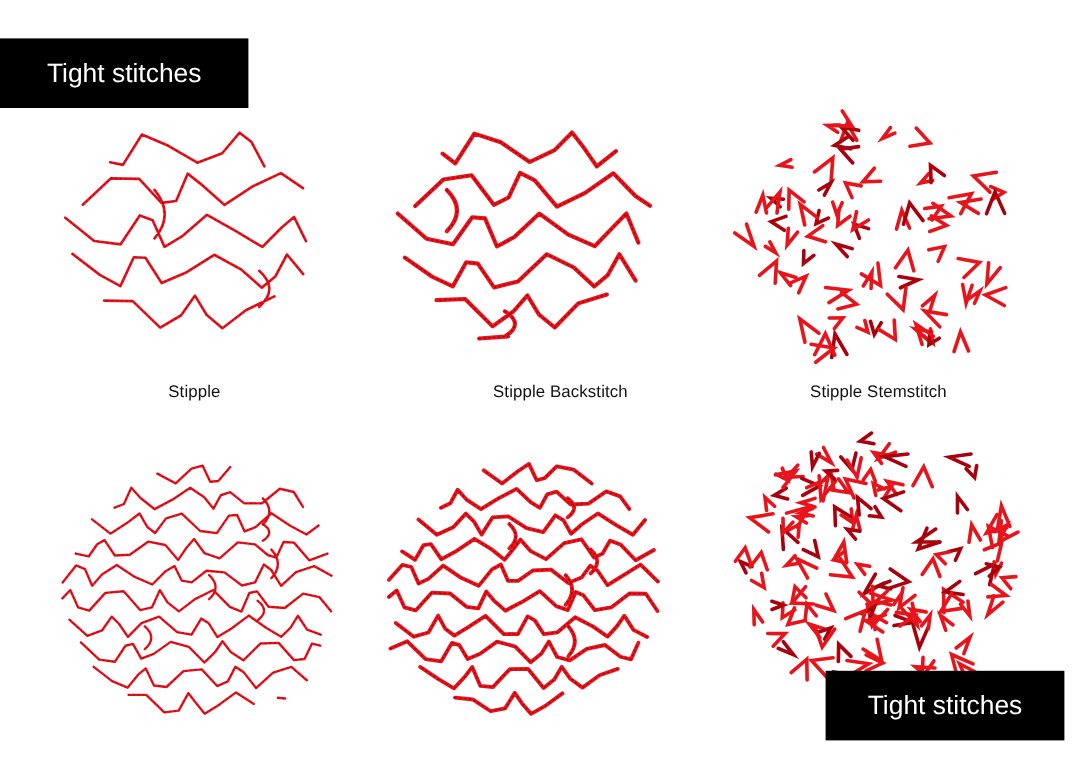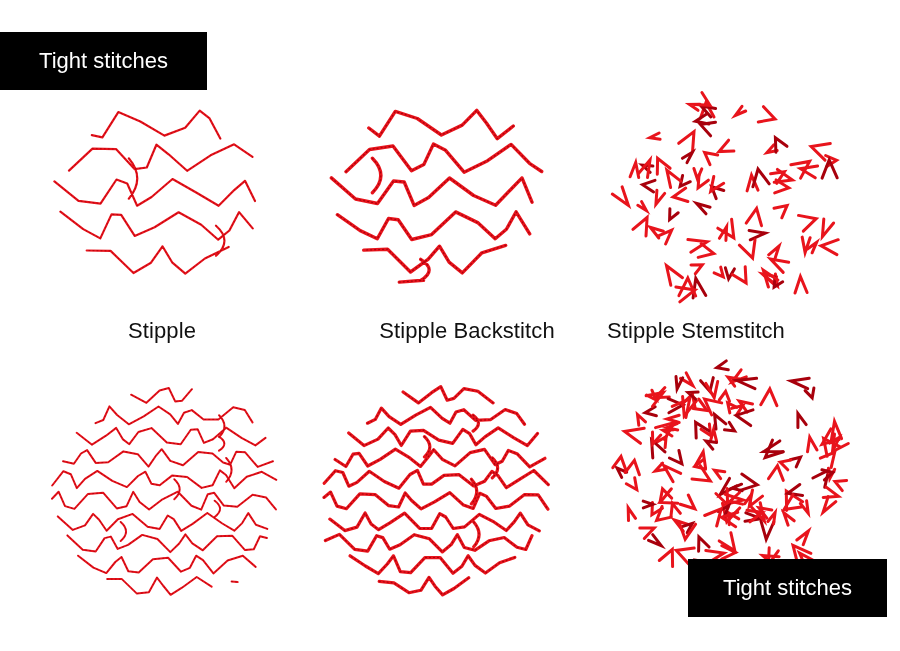--- a/index.html
+++ b/index.html
@@ -1,20 +1,20 @@
 <!DOCTYPE html>
 <html><head>
   <meta charset="utf-8">
   <style>
     html, body { margin: 0; padding: 0; background: #ffffff; }
     body { width: 900px; height: 651px; position: relative; overflow: hidden;
            font-family: "Liberation Sans", sans-serif; }
     .swatch { position: absolute; }
     .swatch svg { display: block; overflow: visible; }
-    .caption { position: absolute; top: 318px; font-size: 22px; color: #111;
+    .caption { position: absolute; top: 318px; font-size: 14px; color: #111;
                text-align: center; white-space: nowrap; transform: translateX(-50%);
                letter-spacing: 0.1px; }
     .tag { position: absolute; background: #000; color: #fff; font-size: 22px;
            display: flex; align-items: center; justify-content: center; z-index: 5; }
     .tag-open { left: 0; top: 32px; width: 207px; height: 58px; }
     .tag-tight { left: 688px; top: 559px; width: 199px; height: 58px; }
   </style>
 </head>
 <body>
 
@@ -252,17 +252,17 @@
           <polyline points="20.0,51.8 32.3,42.4 17.0,40.3" fill="none" stroke="#e8141c" stroke-width="3" stroke-linecap="round" stroke-linejoin="miter"></polyline>
           <polyline points="42.5,-29.9 35.2,-12.5 53.2,-18.3" fill="none" stroke="#a8000c" stroke-width="3" stroke-linecap="round" stroke-linejoin="miter"></polyline>
           <polyline points="-84.5,-48.1 -92.5,-55.5 -91.2,-44.7" fill="none" stroke="#e8141c" stroke-width="3" stroke-linecap="round" stroke-linejoin="miter"></polyline>
         </g>
       </svg>
     </div>
   </div>
 
 <div class="caption" style="left:162px">Stipple</div>
 <div class="caption" style="left:467px">Stipple Backstitch</div>
-<div class="caption" style="left:696px">Stipple Stemstitch</div>
+<div class="caption" style="left:732px">Stipple Stemstitch</div>
 
 <div class="tag tag-tight">
   <span>Tight stitches</span>
 </div>
 
 </body></html>

